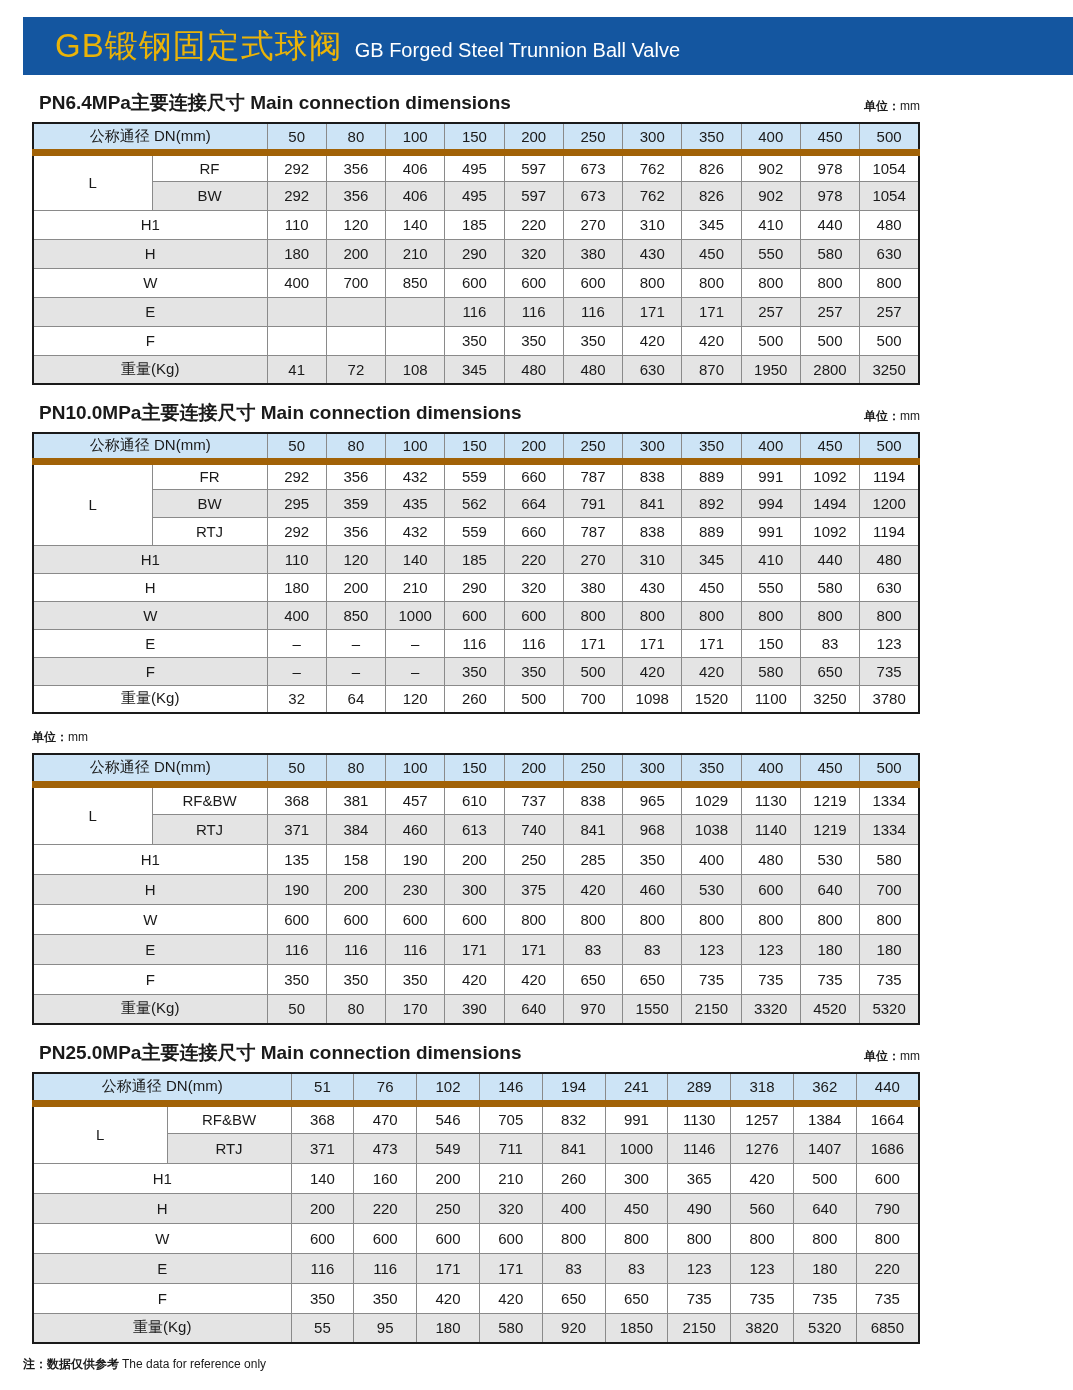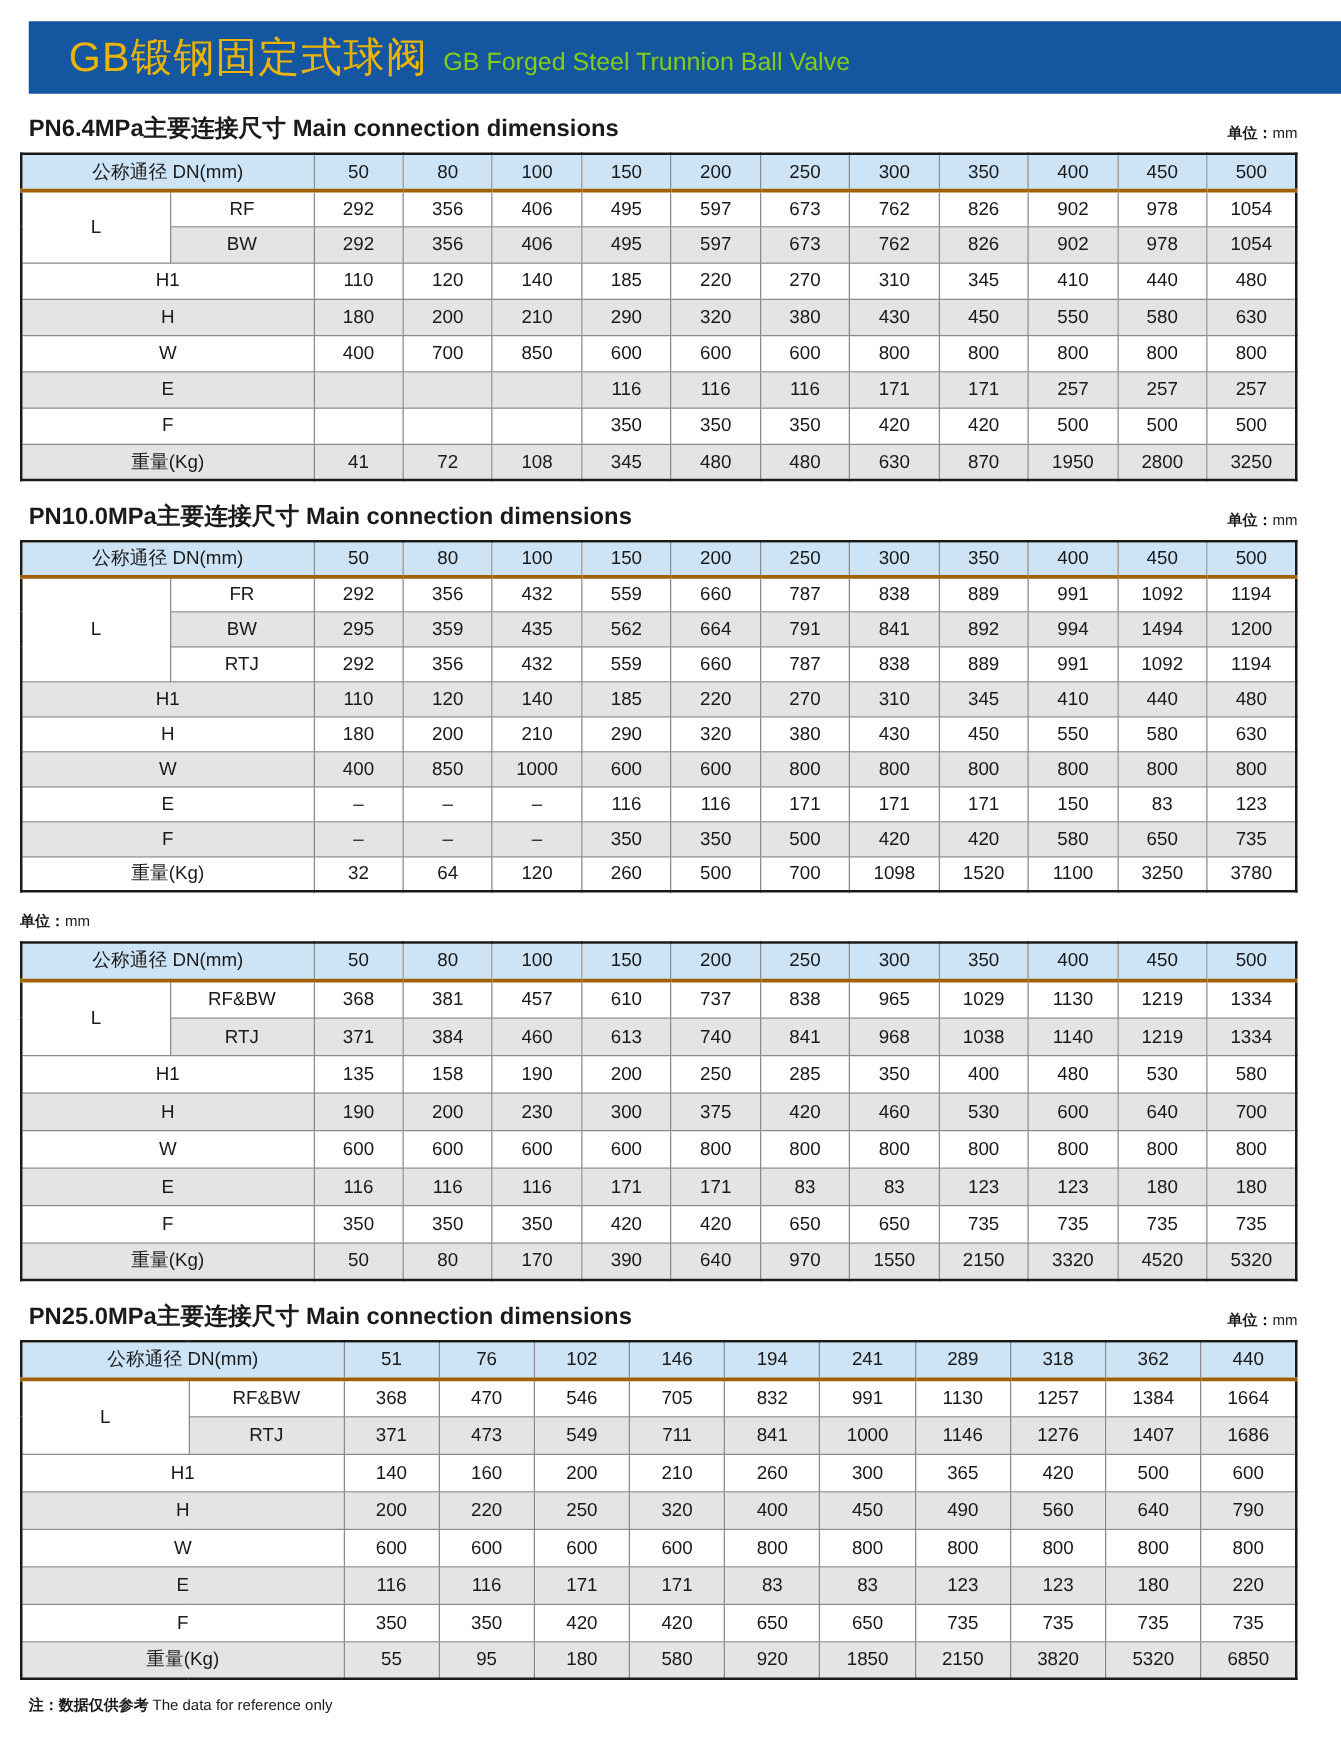--- a/index.html
+++ b/index.html
@@ -28,31 +28,31 @@
     box-sizing: border-box;
     overflow: hidden;
   }
   .banner-zh {
     color: #eab308;
     font-size: 33px;
     letter-spacing: 1px;
     white-space: nowrap;
   }
   .banner-en {
-    color: #84cc16;
+    color: #ffffff;
     font-size: 20px;
     margin-left: 12px;
     white-space: nowrap;
     padding-top: 8px;
     text-align: right;
   }
   
   .content {
-    margin-left: 16px;
-    width: 1022px;
+    margin-left: 32px;
+    width: 888px;
   }
   .sec { margin-top: 15px; }
   .sec-head {
     display: flex;
     justify-content: space-between;
     align-items: flex-end;
     margin-bottom: 6px;
   }
   .sec-title {
     font-size: 19px;
@@ -78,21 +78,21 @@
     text-align: center;
     vertical-align: middle;
     font-size: 15px;
     padding: 0;
     overflow: hidden;
     white-space: nowrap;
     background: #ffffff;
   }
   tr.head-row td {
     background: #cde4f6;
-    border-bottom: 3px solid #a16207;
+    border-bottom: 7px solid #a16207;
   }
   tr.stripe td { background: #e4e4e4; }
   td.l-cell { background: #ffffff !important; }
   .t1 tr { height: 29px; }
   .t2 tr { height: 28px; }
   .t3 tr { height: 30px; }
   .t4 tr { height: 30px; }
   .dim-table col.cl1 { width: 119px; }
   .dim-table col.cl2 { width: 115px; }
   .t4 col.cl1 { width: 134px; }

